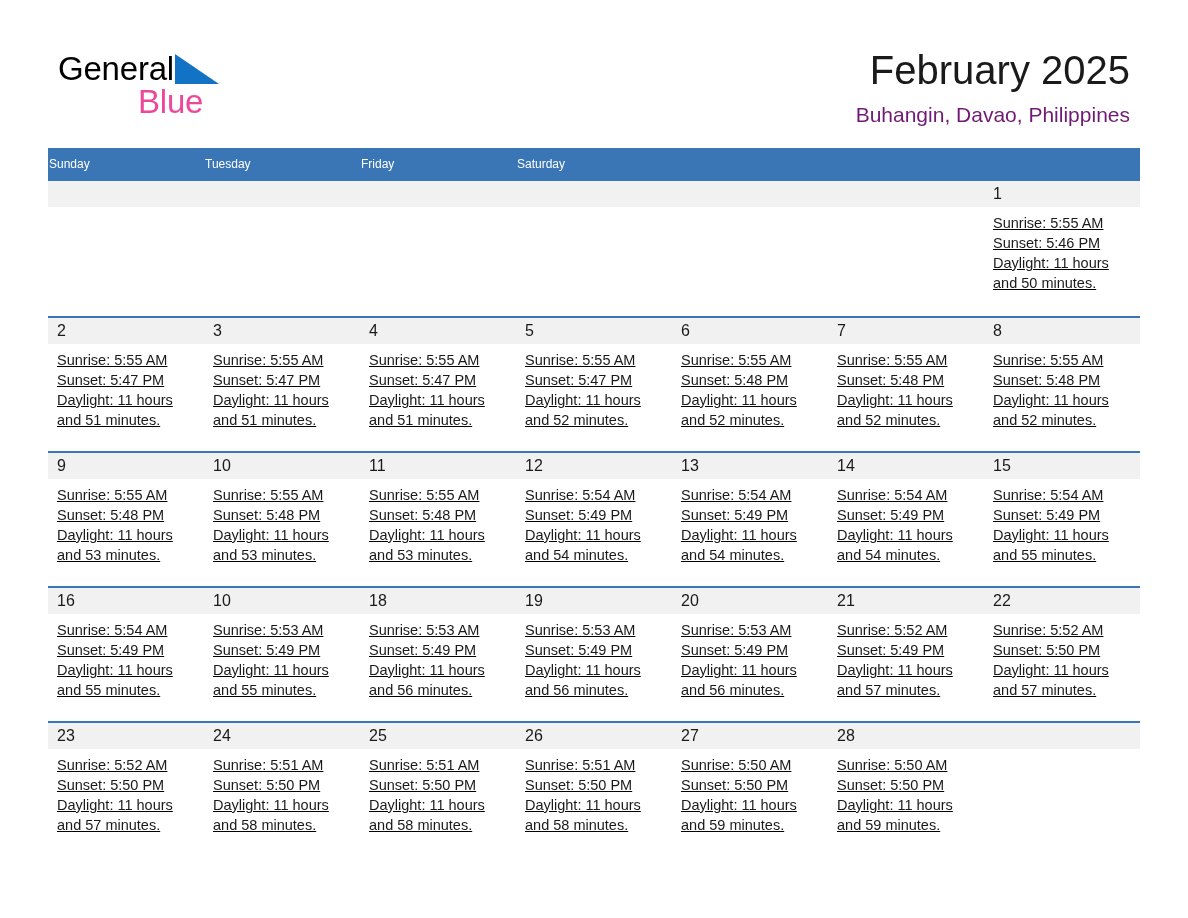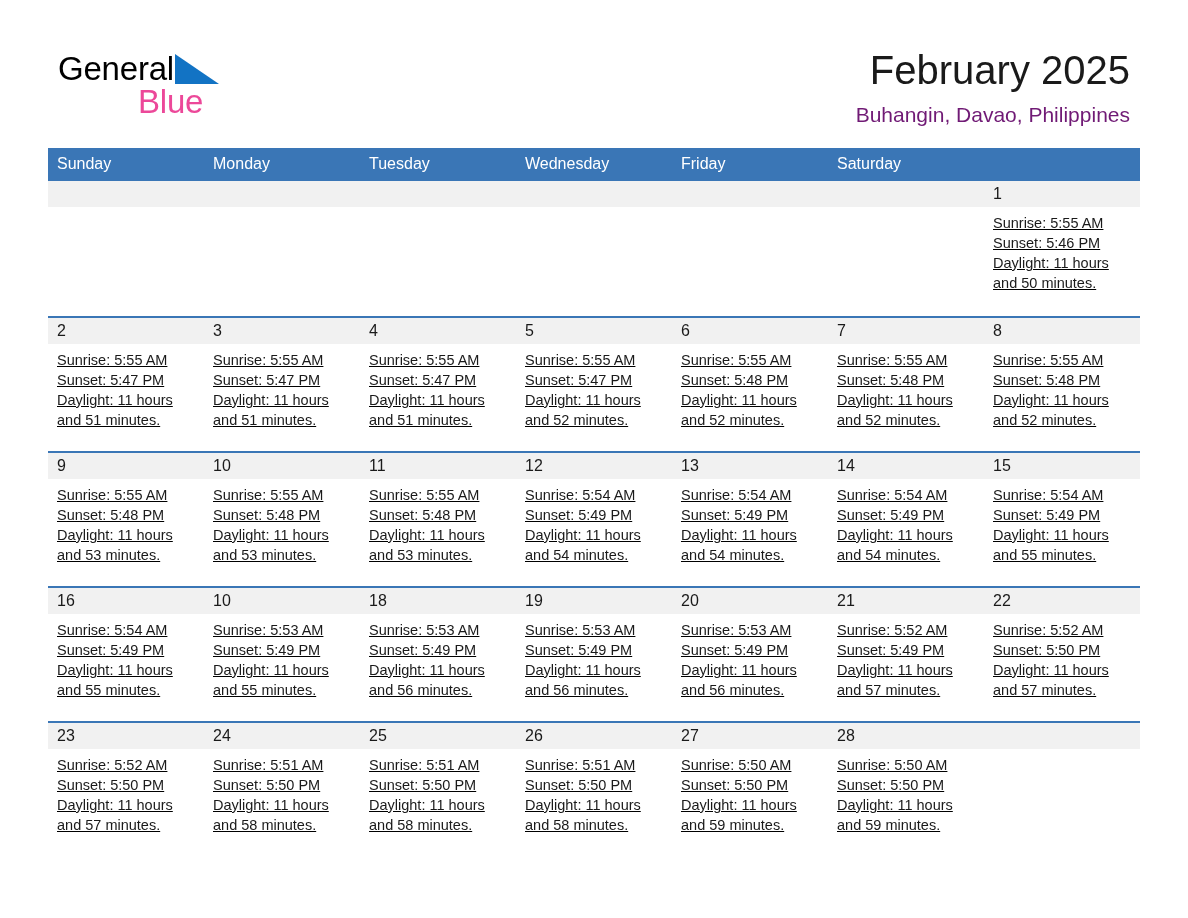--- a/index.html
+++ b/index.html
@@ -91,23 +91,23 @@
     margin-top: 38px;
     width: 1092px;
   }
   .weekday-header {
     display: grid;
     grid-template-columns: repeat(7, 1fr);
     background: #3a76b6;
   }
   .weekday-cell {
     color: #ffffff;
-    font-size: 16px;
+    font-size: 12px;
     line-height: 18px;
-    padding: 7px 0 8px 9px;
+    padding: 7px 0 8px 1px;
     white-space: nowrap;
   }
 
   .week-row {
     display: grid;
     grid-template-columns: repeat(7, 1fr);
     border-top: 2px solid #3a76b6;
   }
   .week-row.first-row {
     border-top: none;
@@ -168,23 +168,21 @@
     <div class="title-block">
       <div class="cal-title">February 2025</div>
       <div class="cal-subtitle">Buhangin, Davao, Philippines</div>
     </div>
 
   </div>
 
   <div class="calendar">
     <div class="weekday-header">
         <div class="weekday-cell">Sunday</div>
-        <div class="weekday-cell">Monday</div>
         <div class="weekday-cell">Tuesday</div>
-        <div class="weekday-cell">Wednesday</div>
         <div class="weekday-cell">Friday</div>
         <div class="weekday-cell">Saturday</div>
       </div>
     <div id="weeks-container">
         <div class="week-row first-row tall">
           <div class="day-cell">
             <div class="day-number-band"><span class="day-number"></span></div>
           </div>
           <div class="day-cell">
             <div class="day-number-band"><span class="day-number"></span></div>

